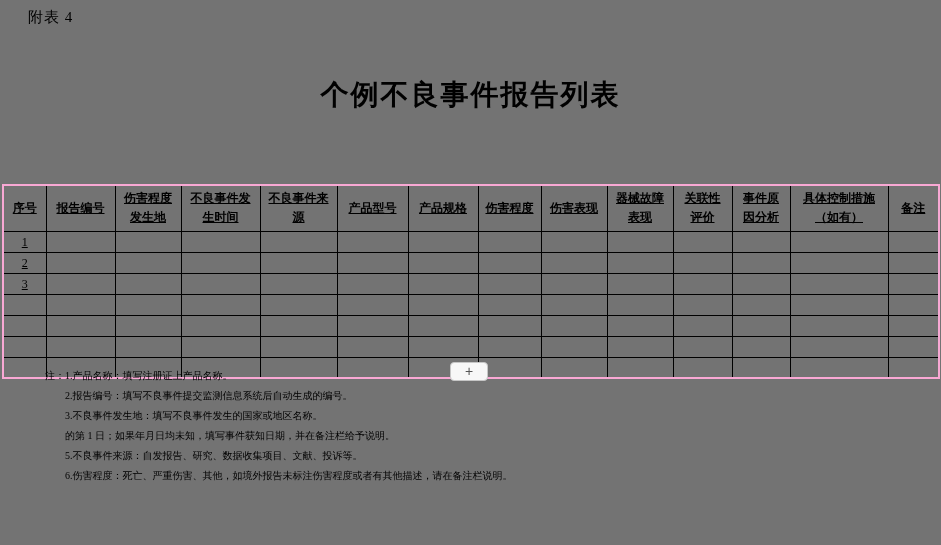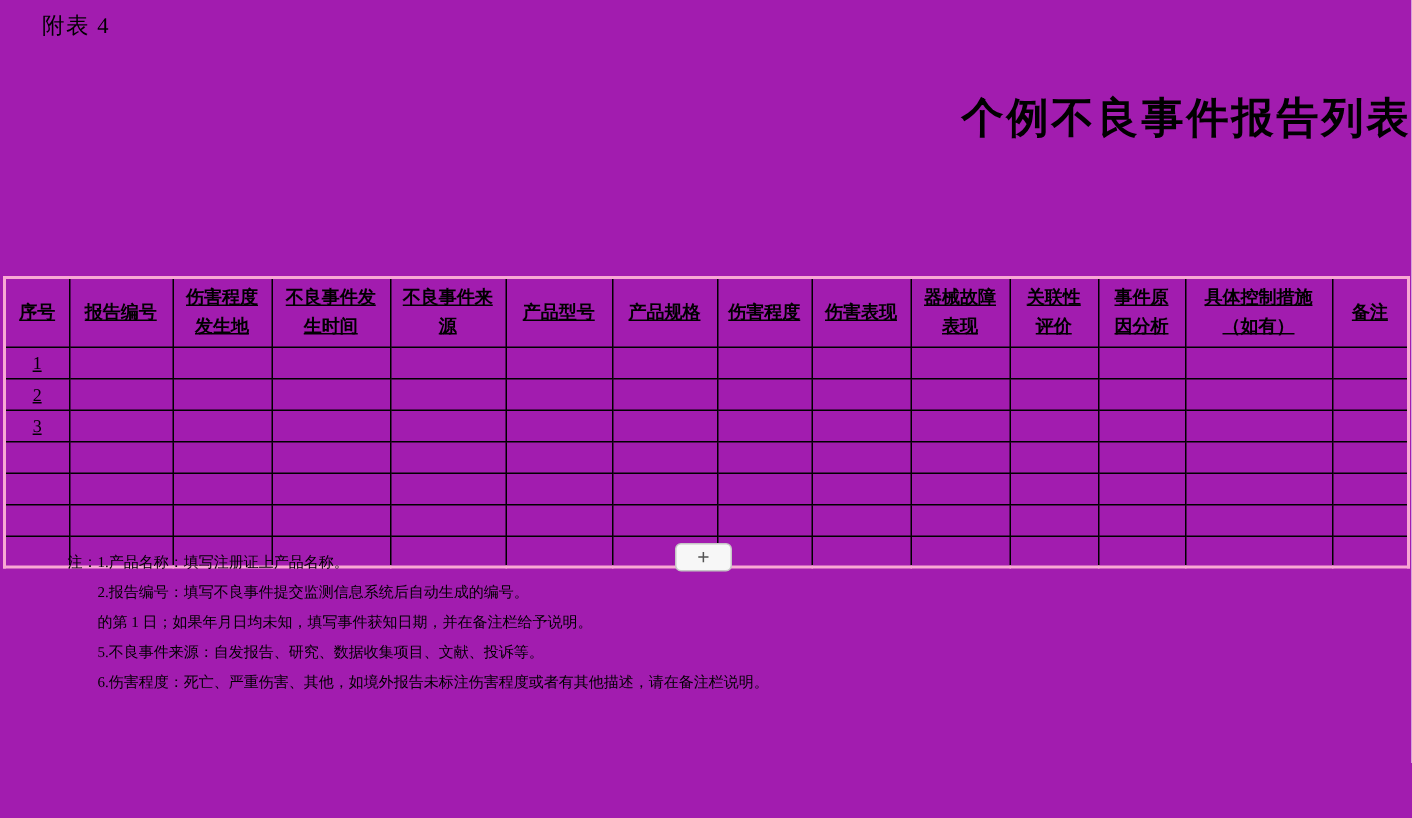--- a/index.html
+++ b/index.html
@@ -2,29 +2,29 @@
 <html><head>
 <meta charset="utf-8">
 <style>
   * { box-sizing: border-box; }
   html, body { margin: 0; padding: 0; background: #ffffff; }
   body {
     width: 941px; height: 545px;
     font-family: "Liberation Serif", "DejaVu Serif", serif;
     color: #000000;
   }
-  .page { position: relative; width: 941px; height: 545px; background: #a21caf; overflow: hidden; }
+  .page { position: relative; width: 941px; height: 545px; background: #737373; overflow: hidden; }
 
   .annex {
     position: absolute; left: 28px; top: 8px;
     font-size: 15px; letter-spacing: 1px;
   }
   .title {
-    position: absolute; left: 0; top: 60px; width: 100%;
-    margin: 0; text-align: right;
+    position: absolute; left: 0; top: 76px; width: 100%;
+    margin: 0; text-align: center;
     font-size: 28px; font-weight: bold; letter-spacing: 2px;
   }
   .product-line {
     position: absolute; left: 53px; top: 146px; width: 860px;
     font-size: 12px; height: 16px;
   }
   .product-line .seg { position: absolute; top: 0; white-space: nowrap; }
   .product-line .seg-cn { left: 0; }
   .product-line .seg-en { left: 230px; }
   .product-line .seg-paren { left: 397px; }
@@ -235,18 +235,19 @@
           <td></td>
         </tr>
       </tbody>
   </table>
 
   <button class="add-row-btn">+</button>
 
   <div class="notes" id="notes">
       <div class="note-line">注：1.产品名称：填写注册证上产品名称。</div>
       <div class="note-line indent">2.报告编号：填写不良事件提交监测信息系统后自动生成的编号。</div>
+      <div class="note-line indent">3.不良事件发生地：填写不良事件发生的国家或地区名称。</div>
       <div class="note-line indent">的第 1 日；如果年月日均未知，填写事件获知日期，并在备注栏给予说明。</div>
       <div class="note-line indent">5.不良事件来源：自发报告、研究、数据收集项目、文献、投诉等。</div>
       <div class="note-line indent">6.伤害程度：死亡、严重伤害、其他，如境外报告未标注伤害程度或者有其他描述，请在备注栏说明。</div>
     </div>
 
 </div>
 
 </body></html>

